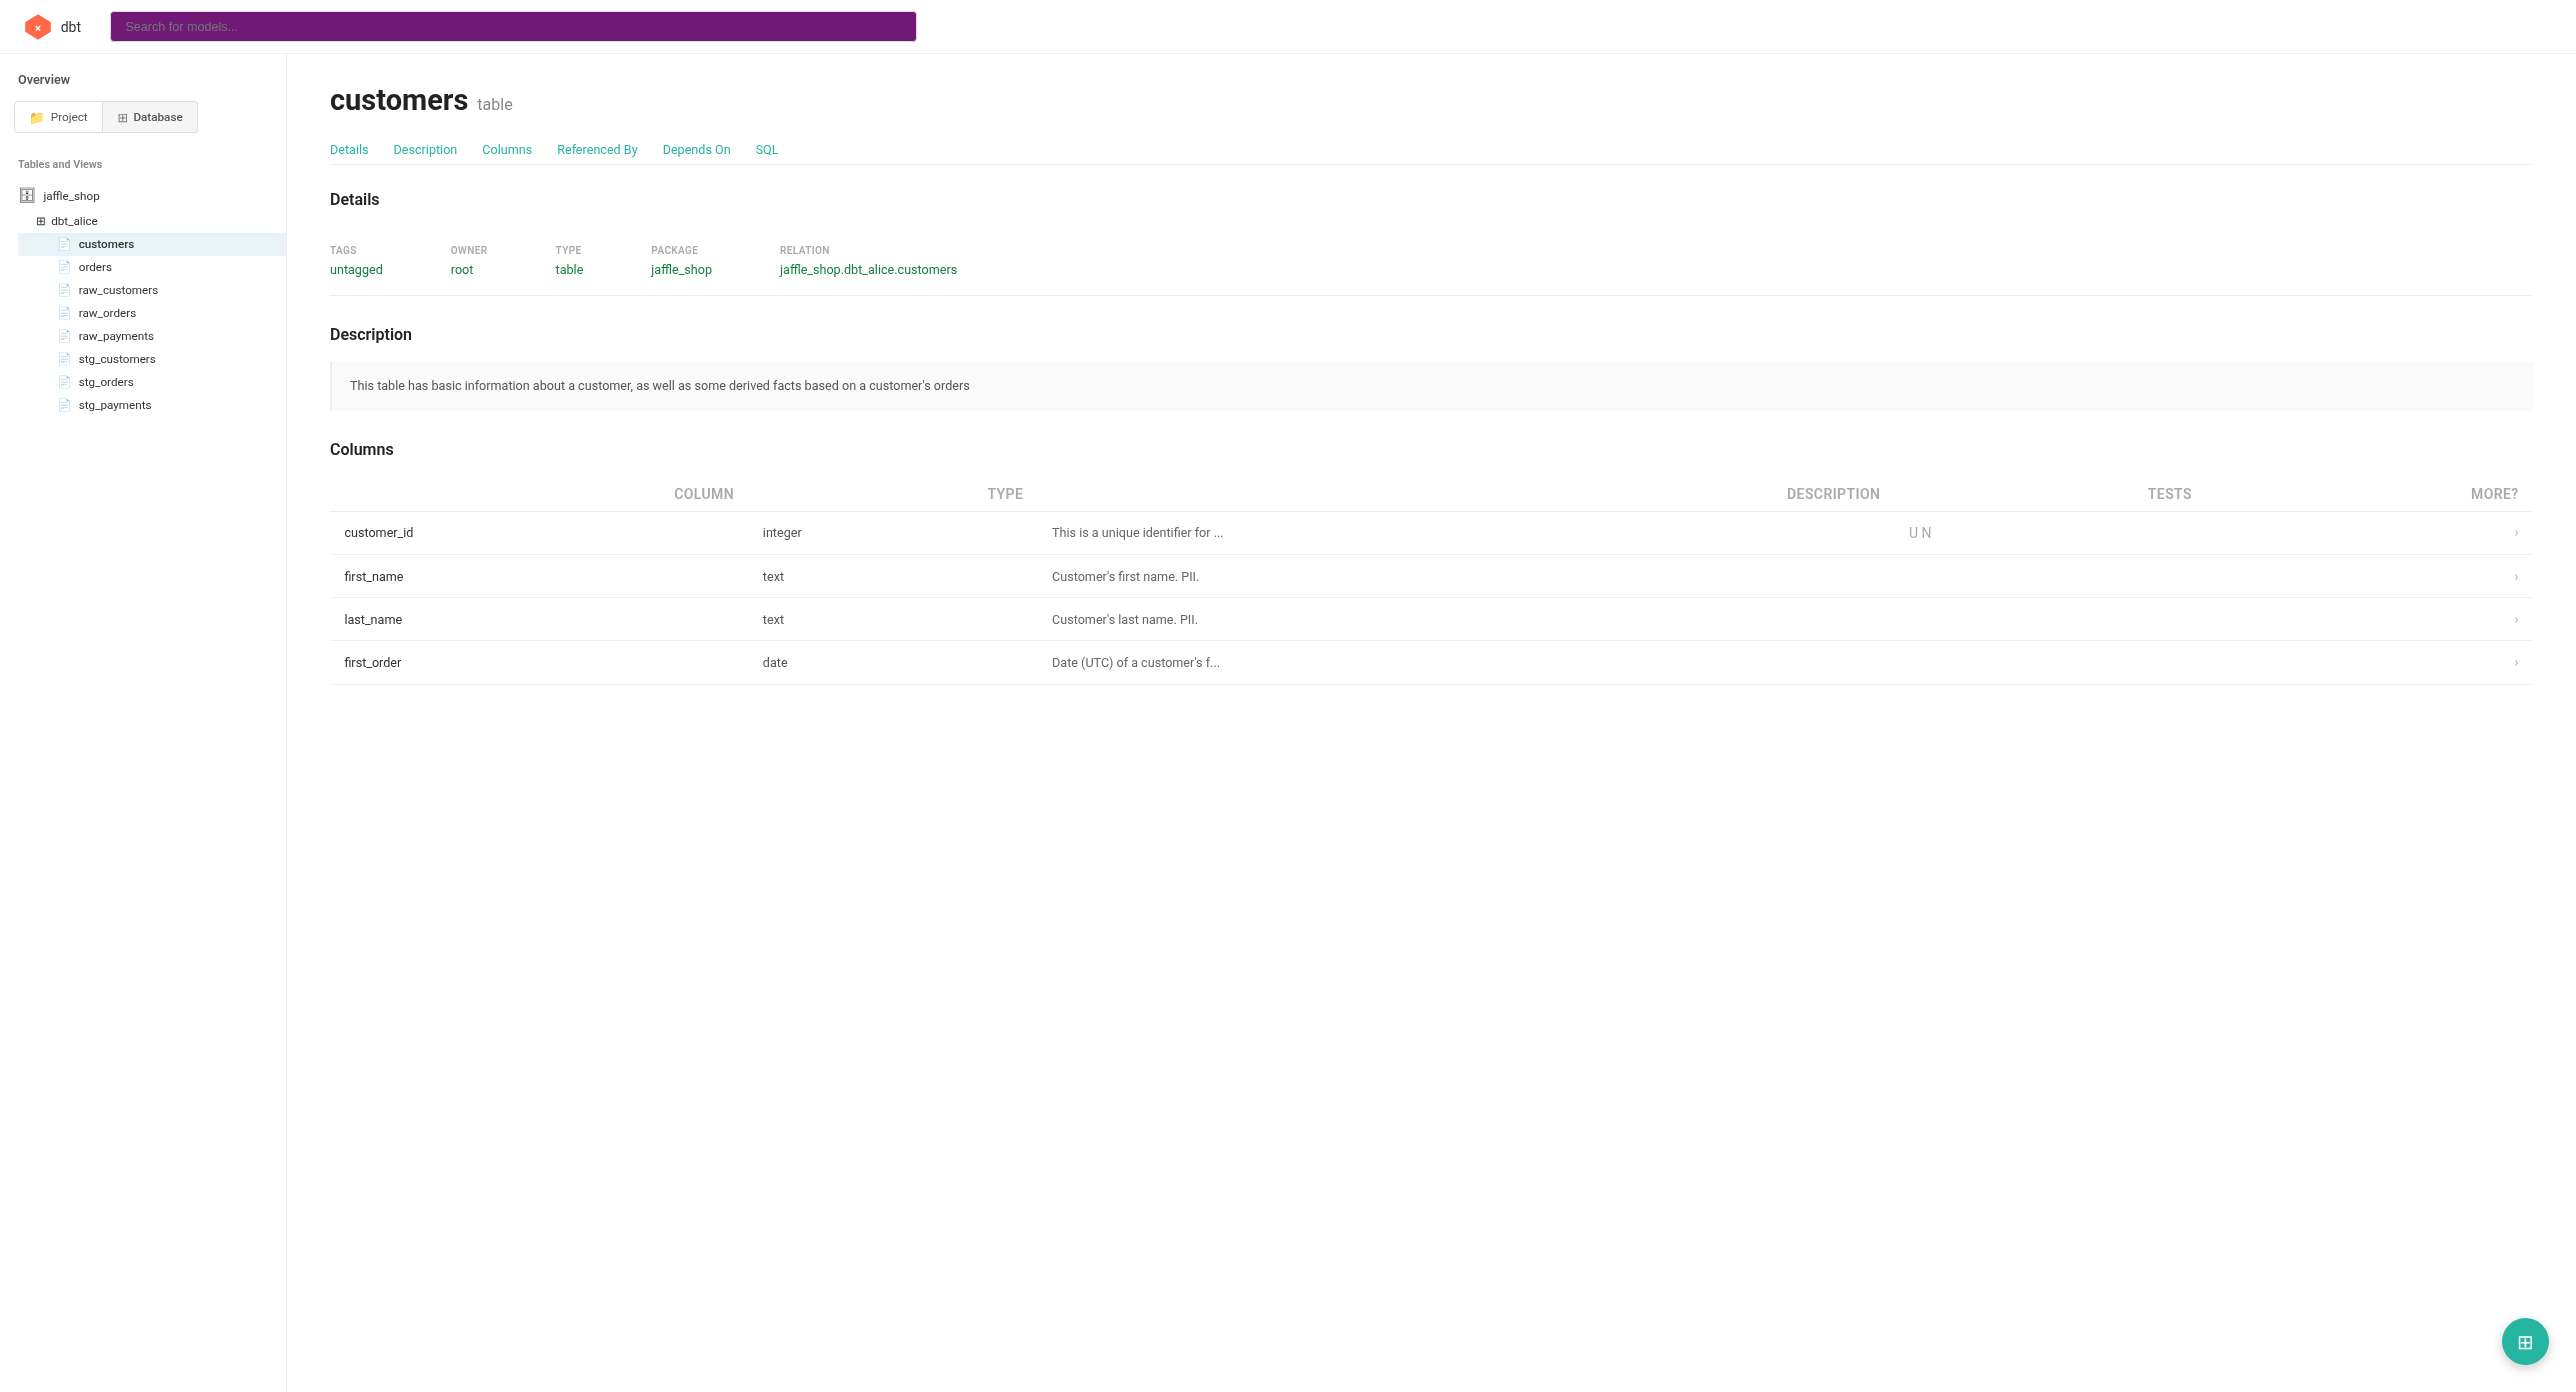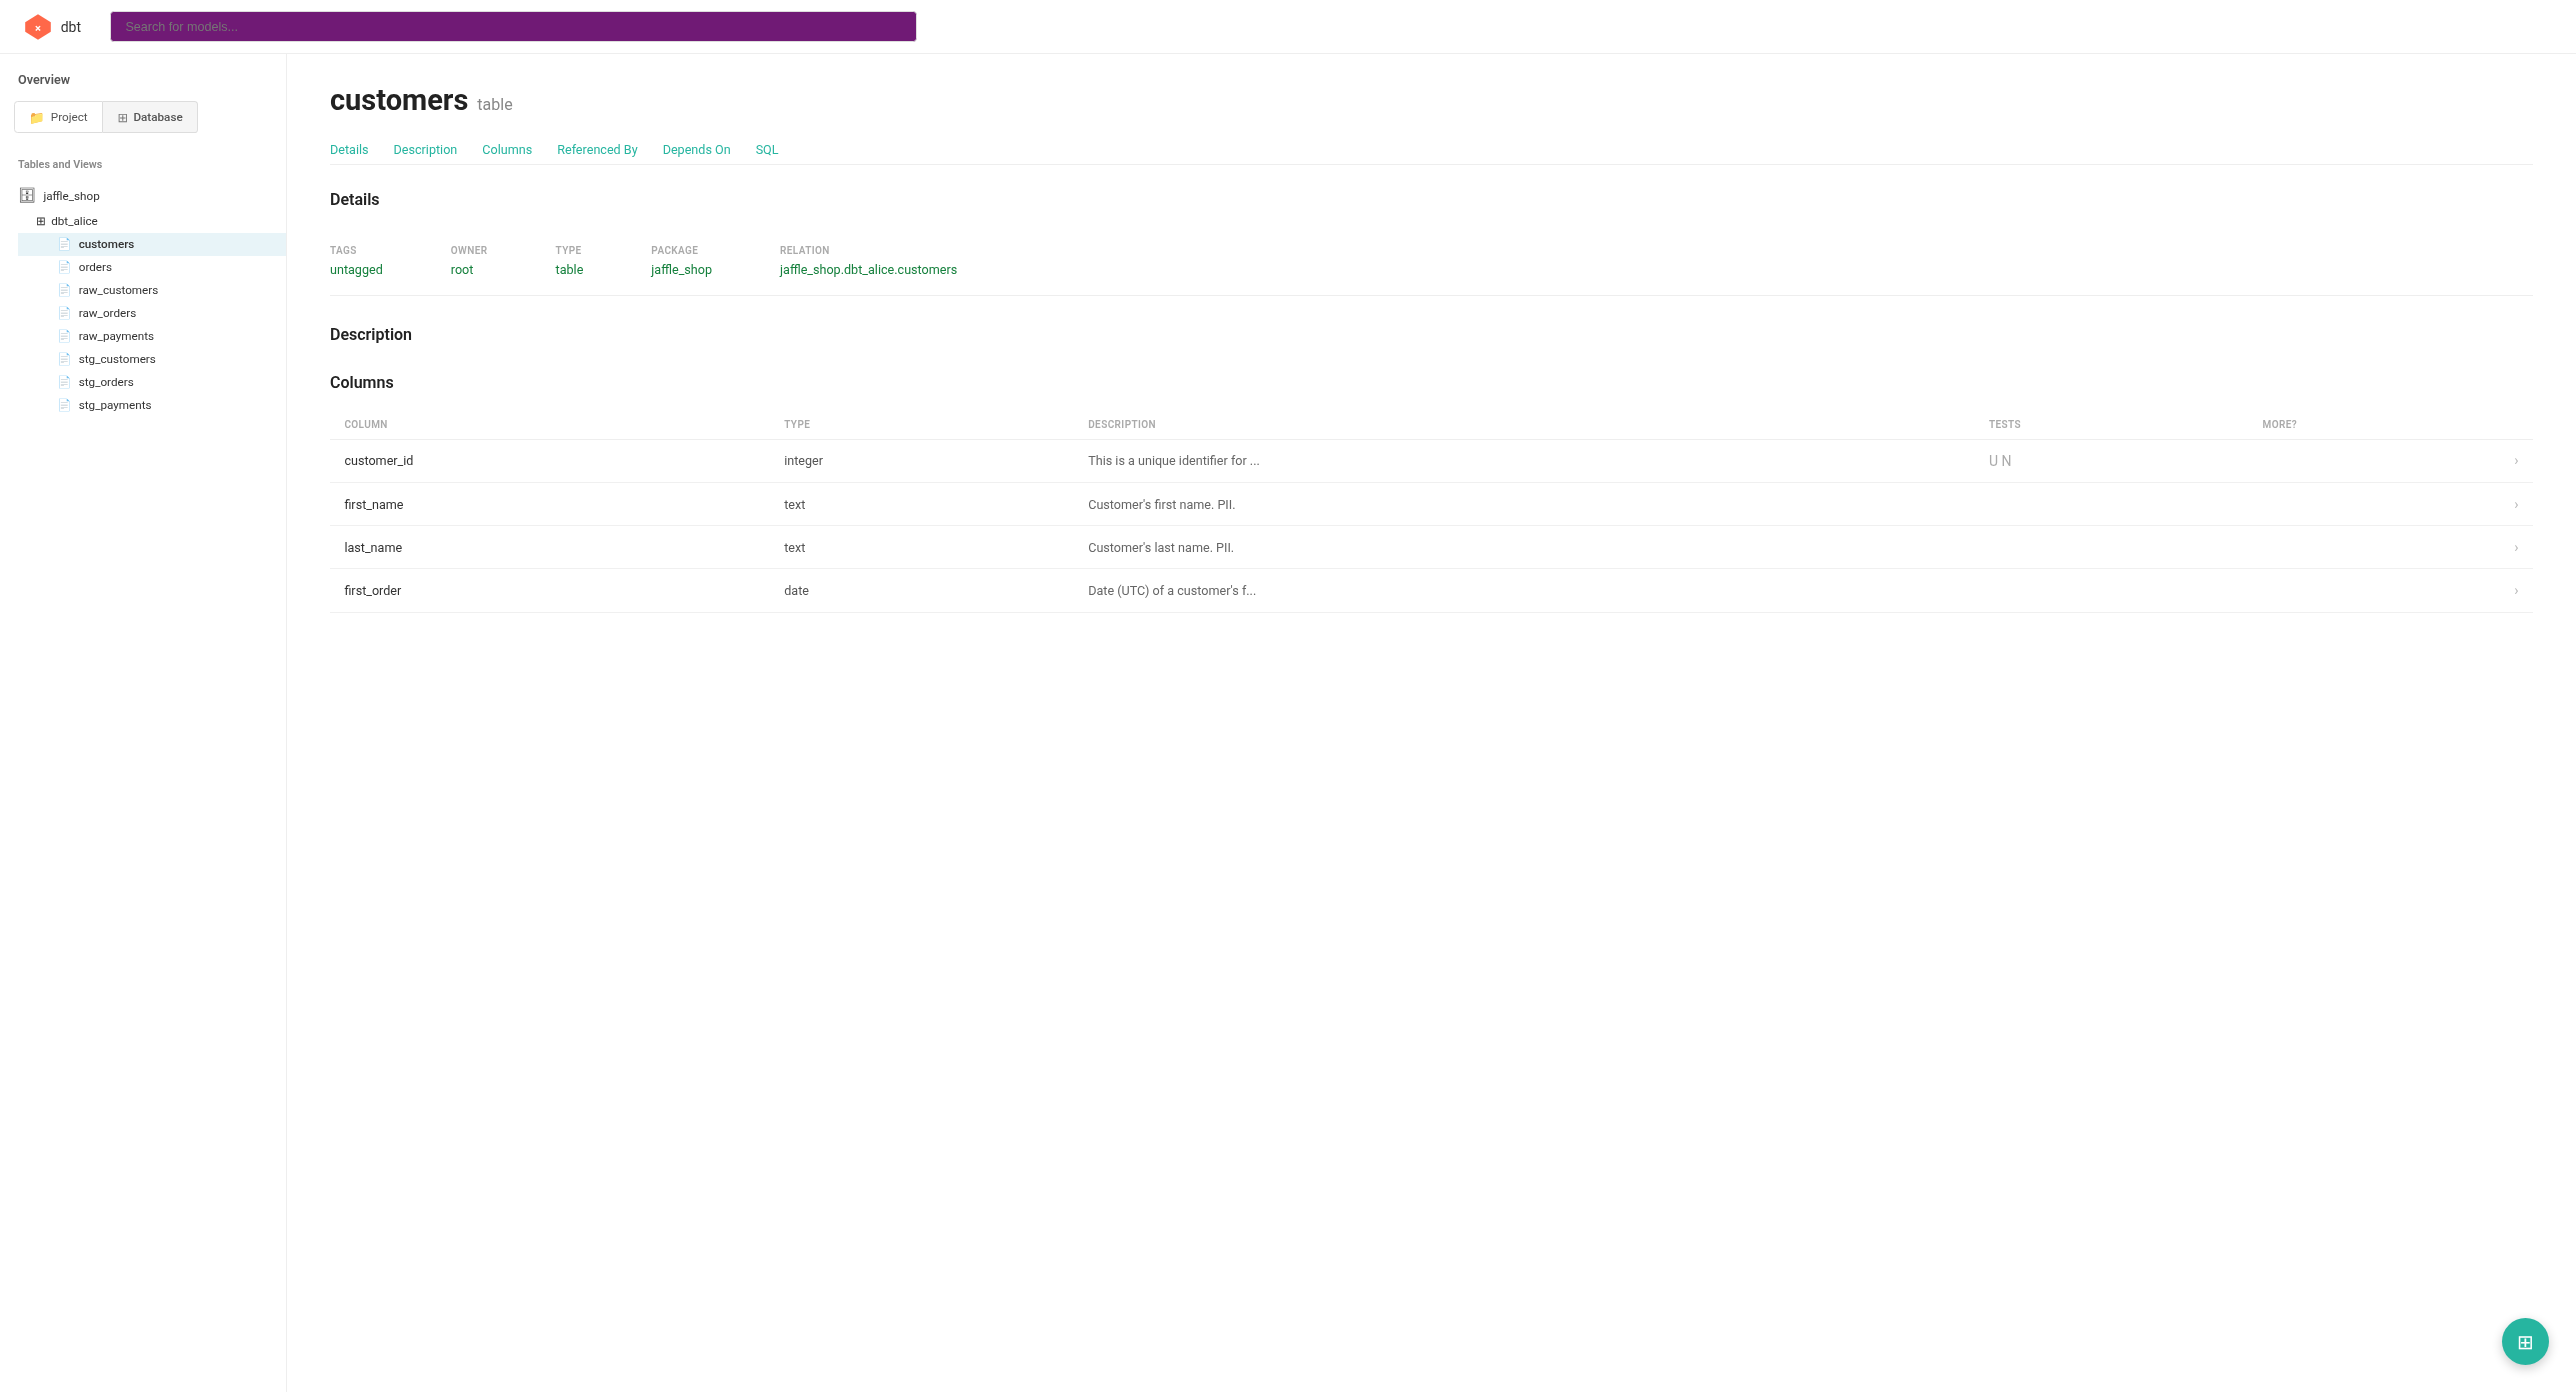--- a/index.html
+++ b/index.html
@@ -222,27 +222,27 @@
 
     
     .columns-table {
       width: 100%;
       border-collapse: collapse;
     }
     .columns-table thead tr {
       border-bottom: 0.9px solid #eee;
     }
     .columns-table th {
-      font-size: 10px;
+      font-size: 14px;
       font-weight: 600;
       color: #aaa;
       text-transform: uppercase;
       letter-spacing: 0.4px;
       padding: 9px 14.4px;
-      text-align: left;
+      text-align: right;
     }
     .columns-table td {
       padding: 12.6px 14.4px;
       font-size: 12.6px;
       color: #333;
       border-bottom: 0.9px solid #f0f0f0;
     }
     .columns-table td.type-cell {
       color: #555;
       margin-top: 12px;
@@ -403,20 +403,21 @@
         </div>
         <div class="detail-item">
           <div class="detail-label">RELATION</div>
           <div class="detail-value">jaffle_shop.dbt_alice.customers</div>
         </div>
       </div>
     </div>
 
     <div class="section">
       <div class="section-title">Description</div>
+      <div class="description-text">This table has basic information about a customer, as well as some derived facts based on a customer's orders</div>
     </div>
 
     <div class="section">
       <div class="section-title">Columns</div>
       <table class="columns-table">
         <thead>
           <tr>
             <th>COLUMN</th>
             <th>TYPE</th>
             <th>DESCRIPTION</th>

